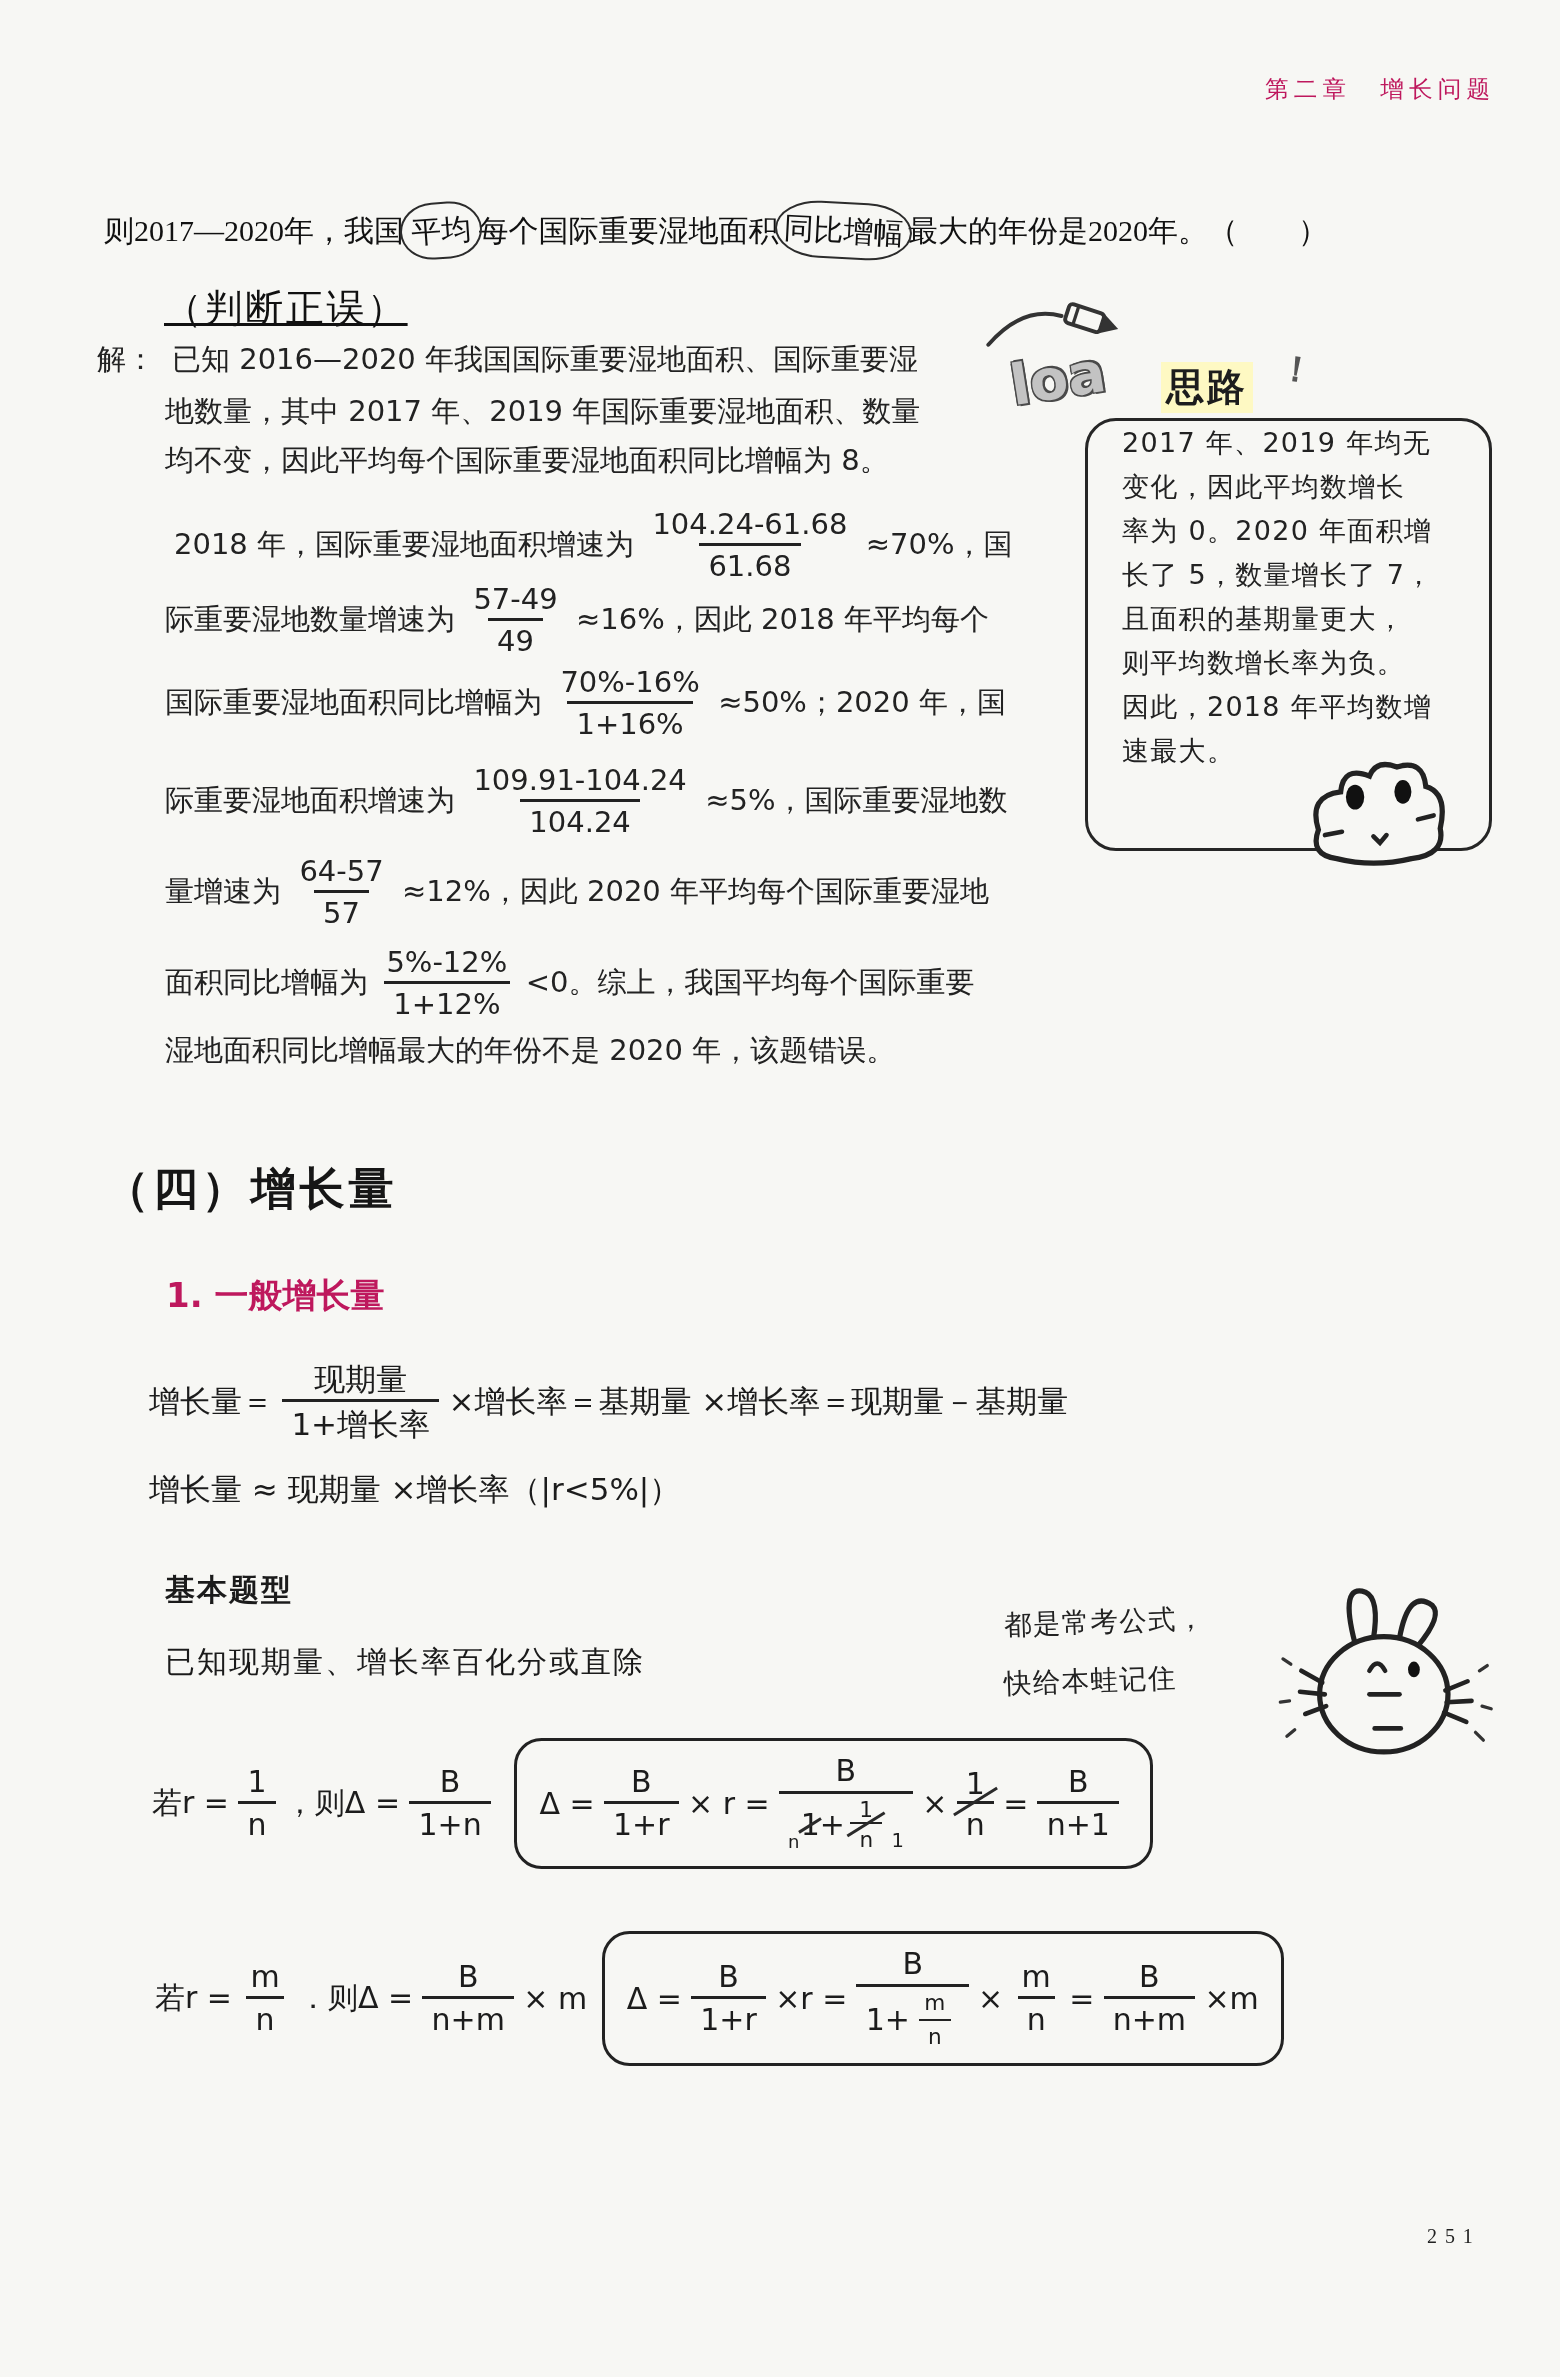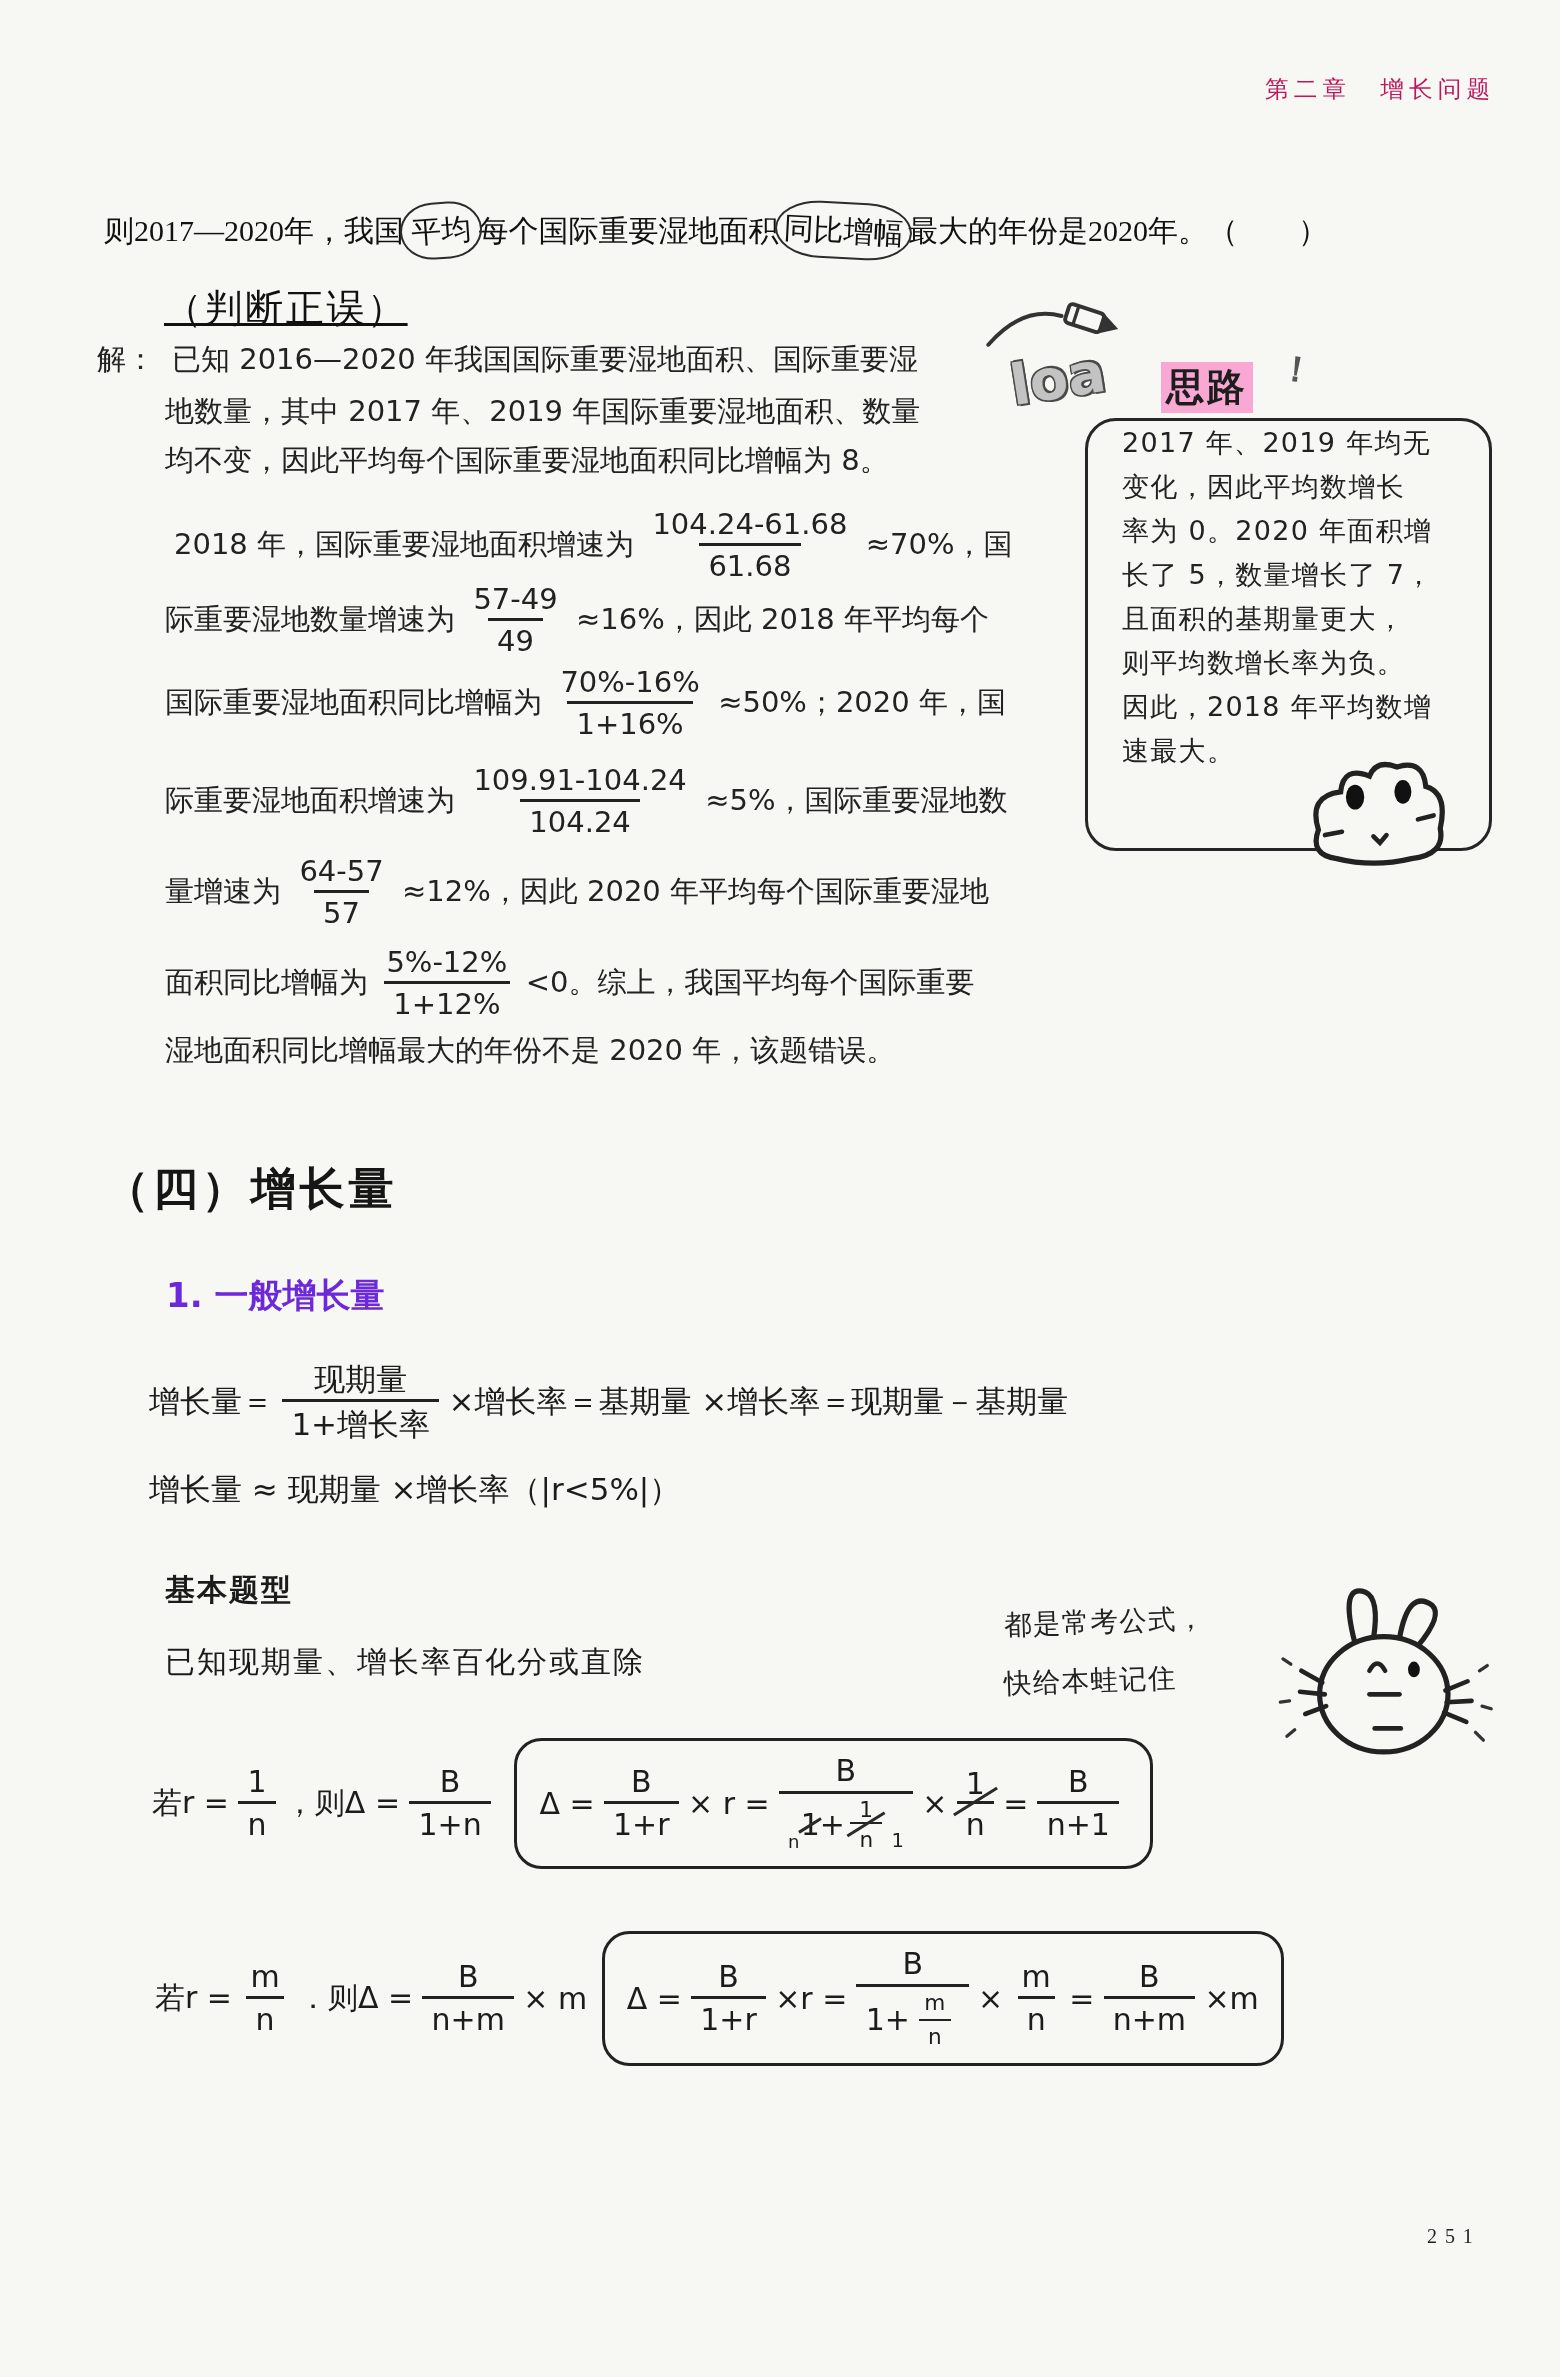--- a/index.html
+++ b/index.html
@@ -32,25 +32,25 @@
   .strike::after{content:"";position:absolute;left:-18%;right:-18%;top:46%;border-top:3.3px solid #2a2a2a;transform:rotate(-32deg);}
   .sub{font-size:0.6em;align-self:flex-end;margin-right:1.3px;}
   .tail{font-size:0.65em;align-self:flex-end;margin-left:3.9px;}
   
   .think-box{left:1085px;top:418px;width:401px;height:427px;border:3.9px solid #262626;border-radius:31px;}
   .think-line{position:relative;font-size:27px;line-height:44px;letter-spacing:1.3px;color:#222;padding-left:34px;padding-right:15.7px;}
   .think-pad{}
   .stamp{left:1010px;top:346px;font-size:56px;font-weight:bold;color:#c3c3c3;
     text-shadow:2px 2px 0 #4a4a4a,-1.3px -1.3px 0 #4a4a4a,1.3px -1.3px 0 #4a4a4a,-1.3px 1.3px 0 #4a4a4a,2px -2px 0 #4a4a4a;
     transform:rotate(-9deg);}
-  .think-title{left:1161px;top:362px;font-size:38px;font-weight:bold;color:#1d1d1d;letter-spacing:2.6px;background:#f9a8d4;padding:0 5.2px;}
+  .think-title{left:1161px;top:362px;font-size:38px;font-weight:bold;color:#1d1d1d;letter-spacing:2.6px;background:#fef9c3;padding:0 5.2px;}
   .think-bang{left:1279px;top:346px;font-size:35px;font-weight:bold;color:#555;transform:rotate(8deg);}
   
   .sec-heading{left:104px;top:1159px;font-size:45px;font-weight:600;letter-spacing:3.9px;color:#161616;}
-  .sub-heading{left:166px;top:1273px;font-size:34px;font-weight:600;color:#6d28d9;}
+  .sub-heading{left:166px;top:1273px;font-size:34px;font-weight:600;color:#be185d;}
   .formula-row{position:absolute;display:flex;align-items:center;font-size:31px;color:#1c1c1c;white-space:nowrap;}
   .basic-title{left:165px;top:1570px;font-size:30px;font-weight:600;color:#1b1b1b;letter-spacing:2px;}
   .basic-line{left:165px;top:1642px;font-size:30px;color:#1b1b1b;letter-spacing:2px;}
   .frog-note{font-size:27.5px;color:#222;letter-spacing:1.3px;transform:rotate(-2deg);}
   
   .rule-row{position:absolute;display:flex;align-items:center;font-size:30px;color:#1c1c1c;white-space:nowrap;}
   .rule-box{border:3.9px solid #222;border-radius:27.5px;display:flex;align-items:center;padding:14.4px 22px;margin-left:14.4px;}
   .page-number{left:1427px;top:2225px;font-size:20px;letter-spacing:7.9px;color:#222;}
   .doodle{position:absolute;}
   svg{display:block;}

